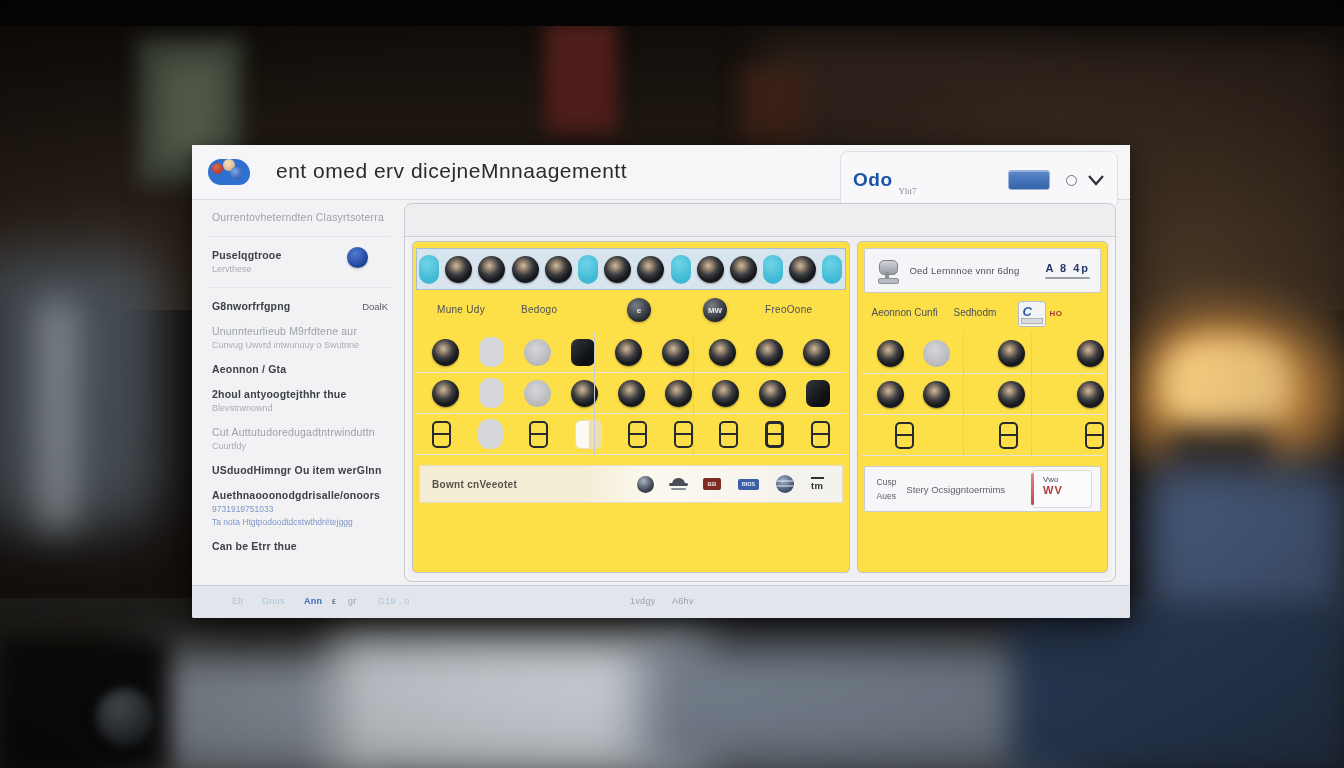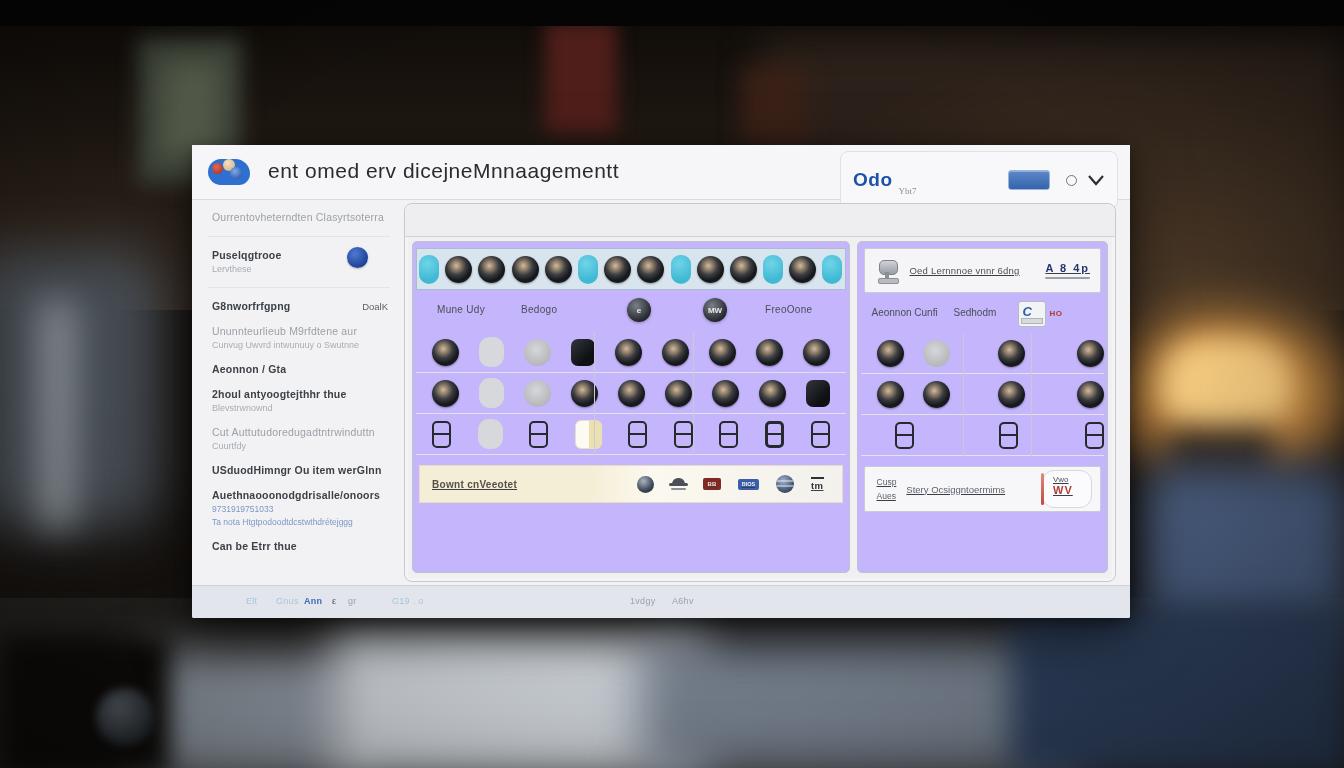--- a/index.html
+++ b/index.html
@@ -31,21 +31,21 @@
   
   .win{position:absolute;left:192px;top:145px;width:938px;height:473px;background:#f2f2f4;
     box-shadow:0 18px 60px rgba(0,0,0,.55),0 4px 16px rgba(0,0,0,.4);border-radius:2px;font-size:11px;color:#3a3f46;}
   
   .hd{position:absolute;left:0;top:0;right:0;height:54px;background:#f6f6f8;border-bottom:1px solid #d9dadd;}
   .logo{position:absolute;left:16px;top:12px;width:44px;height:30px;}
   .logo .blob{position:absolute;left:0;top:2px;width:42px;height:26px;background:#2e6fd0;border-radius:14px 16px 12px 14px;}
   .logo .d1{position:absolute;left:4px;top:6px;width:11px;height:11px;border-radius:50%;background:radial-gradient(circle at 40% 35%,#e06a50,#a02a22);}
   .logo .d2{position:absolute;left:15px;top:2px;width:12px;height:12px;border-radius:50%;background:radial-gradient(circle at 40% 35%,#f4e2c2,#cfa878);}
   .logo .d3{position:absolute;left:22px;top:10px;width:12px;height:12px;border-radius:50%;background:radial-gradient(circle at 40% 35%,#7fa8e8,#1c4d9e);}
-  .title{position:absolute;left:76px;top:14px;font-size:21px;letter-spacing:.5px;color:#2b2b2e;}
+  .title{position:absolute;left:84px;top:14px;font-size:21px;letter-spacing:.5px;color:#2b2b2e;}
   .hd-card{position:absolute;right:12px;top:6px;width:278px;height:58px;background:#f8f8fa;border:1px solid #e0e1e5;border-radius:8px;display:flex;align-items:center;padding:0 12px;box-sizing:border-box;}
   .brand{font-size:19px;font-weight:800;color:#1a53a8;letter-spacing:.5px;}
   .brand-sub{font-size:9px;color:#8a9099;margin-left:6px;margin-top:21px;font-family:Liberation Serif, serif;}
   .hd-spacer{flex:1;}
   .hd-btn{width:40px;height:18px;border-radius:3px;border:1px solid #9db4d6;background:linear-gradient(180deg,#5d87c8,#3464ad);box-shadow:inset 0 1px 0 #8fb0dd;}
   .pw{width:9px;height:9px;border:1.5px solid #70757d;border-radius:50%;margin:0 10px 0 16px;}
   .chev svg{display:block;}
   
   .sb{position:absolute;left:0;top:54px;width:212px;bottom:32px;padding:12px 18px 0 20px;box-sizing:border-box;}
   .sb-item{margin-bottom:13px;position:relative;}
@@ -53,21 +53,21 @@
   .sb-l{display:block;font-size:10.5px;color:#3c4148;font-weight:700;letter-spacing:.2px;}
   .sb-l.muted{color:#9ba1a9;font-weight:400;}
   .sb-s{display:block;font-size:9px;color:#a7adb5;margin-top:3px;}
   .sb-r{position:absolute;right:-2px;top:1px;font-size:9.5px;color:#5a5f66;}
   .sb-badge{position:absolute;right:18px;top:-2px;width:21px;height:21px;border-radius:50%;background:radial-gradient(circle at 38% 32%,#4f79cf,#1c3f96 75%);box-shadow:0 1px 2px rgba(0,0,0,.25);}
   .sb-link{display:block;font-size:8.5px;color:#7d97c8;margin-top:3px;}
   
   .mn{position:absolute;left:212px;top:58px;right:14px;bottom:36px;border:1px solid #c7c9cd;border-radius:8px;background:#f0f0f2;box-shadow:0 0 0 3px #f4f4f6 inset;}
   .tstrip{height:32px;border-bottom:1px solid #cfd1d5;background:#eeeef1;border-radius:8px 8px 0 0;}
   .panels{position:absolute;left:7px;right:7px;top:37px;bottom:8px;display:flex;gap:7px;}
-  .panel{border:1px solid #bfc2c7;border-radius:5px;background:#c4b5fd;position:relative;box-sizing:border-box;text-decoration:underline;}
+  .panel{border:1px solid #bfc2c7;border-radius:5px;background:#fde047;position:relative;box-sizing:border-box;}
   .panel.pl{flex:1 1 63.5%;}
   .panel.pr{flex:1 1 36.5%;}
   
   .dstrip{margin:6px 3px 0;height:42px;background:#d8e4ee;border:1px solid #a9bdd0;display:flex;align-items:center;justify-content:space-between;padding:0 2px;box-sizing:border-box;}
   .lrow{height:42px;position:relative;}
   .lrow .lt{position:absolute;top:14px;font-size:10px;color:#4a4f57;letter-spacing:.3px;}
   .badge-c{position:absolute;top:8px;width:24px;height:24px;border-radius:50%;background:radial-gradient(circle at 38% 32%,#7a8088,#23262b 72%);color:#e9e9eb;font-size:8px;font-weight:700;display:flex;align-items:center;justify-content:center;box-shadow:0 1px 3px rgba(0,0,0,.3);}
   .grid{position:relative;margin:0 3px;}
   .grow{height:40px;display:flex;align-items:center;justify-content:space-between;padding:0 16px;border-bottom:1px solid #e2e3e6;}
   .grid .grow:first-child{border-top:1px solid #e2e3e6;}
@@ -119,28 +119,28 @@
   .grid.gr2 .grow .cell:nth-child(2){margin-left:14px;}
   .grid.gr2 .grow .cell:nth-child(3){margin-left:42px;}
   .grid.gr2 .grow .cell:nth-child(4){margin-left:46px;}
   .grid.gr2 .grow.r3 .cell:nth-child(1){margin-left:34px;}
   .grid.gr2 .grow.r3 .cell:nth-child(2){margin-left:56px;}
   .grid.gr2 .grow.r3 .cell:nth-child(3){margin-left:38px;}
   .bcard{margin:10px 6px 0;border:1px solid #caccd1;background:#f7f7f9;height:46px;display:flex;align-items:center;padding:0 8px 0 12px;box-sizing:border-box;border-radius:2px;}
   .bcard .bstack{display:flex;flex-direction:column;gap:4px;margin-right:10px;}
   .bcard .b1{font-size:8.5px;color:#5a5e66;}
   .bcard .btx{font-size:9.5px;color:#5c616a;}
-  .mini{margin-left:auto;width:50px;height:38px;background:#fbfbfd;border:1px solid #d7d9dd;border-radius:12px;position:relative;padding:4px 0 0 10px;box-sizing:border-box;}
+  .mini{margin-left:auto;width:60px;height:38px;background:#fbfbfd;border:1px solid #d7d9dd;border-radius:3px;position:relative;padding:4px 0 0 10px;box-sizing:border-box;}
   .mini:before{content:"";position:absolute;left:-2px;top:2px;bottom:2px;width:3px;background:linear-gradient(180deg,#e08a80,#c04a40);border-radius:2px;}
   .mini .m1{font-size:8px;color:#4c5158;}
   .mini .m2{font-size:11px;font-weight:800;color:#ad3f38;letter-spacing:1px;}
   
   .ft{position:absolute;left:0;right:0;bottom:0;height:32px;background:#e2e5eb;border-top:1px solid #ccd0d7;border-radius:0 0 2px 2px;}
   .ft .fi{position:absolute;top:10px;font-size:9px;letter-spacing:.3px;}
-  .ft .lt1{color:#a9c4dc;margin-left:14px;} .ft .blue{color:#3f6cc0;font-weight:700;} .ft .dk{color:#4a5louis;color:#4a5260;} .ft .mut{color:#9aa2ae;}
+  .ft .lt1{color:#a9c4dc;} .ft .blue{color:#3f6cc0;font-weight:700;} .ft .dk{color:#4a5louis;color:#4a5260;} .ft .mut{color:#9aa2ae;}
 </style>
 </head>
 <body>
 
 <div class="scene">
   <div class="bg-top"></div>
   <div class="bg-wallwarm"></div>
   <div class="bg-redframe"></div>
   <div class="bg-darkframe"></div>
   <div class="bg-picture"></div>

